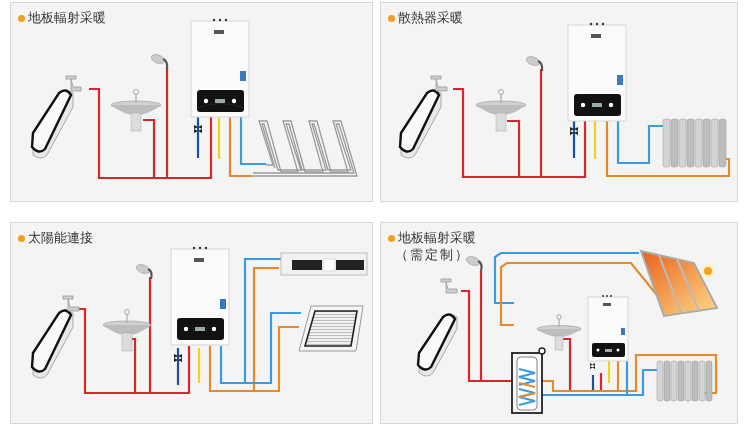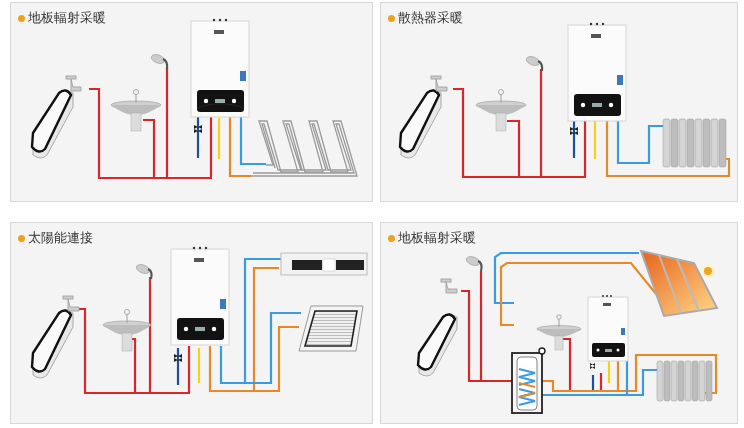--- a/index.html
+++ b/index.html
@@ -213,20 +213,21 @@
         <path d="M163,131 L171,135 L163,139 Z M171,131 L163,135 L171,139 Z" fill="#222"></path>
       </g>
   </svg>
 </div>
 
 <div class="panel" id="p4">
   <div class="title">
     <span class="dot"></span>
     <span>地板輻射采暖</span>
   </div>
+  <div class="subtitle">（需定制）</div>
   <svg class="scene" width="358" height="202">
     <defs>
       <linearGradient id="solarGrad" x1="0" y1="0" x2="1" y2="1">
         <stop offset="0" stop-color="#e8621c"></stop>
           <stop offset="1" stop-color="#ffd98a"></stop>
       </linearGradient>
     </defs>
     <g fill="none" stroke-width="2.2">
       <polyline points="133,80 114,80 114,34 120,30 258,30" stroke="#3a9ce0"></polyline>
       <polyline points="133,102 120,102 120,44 126,40 250,40 284,82 292,84" stroke="#e58a2a"></polyline>

